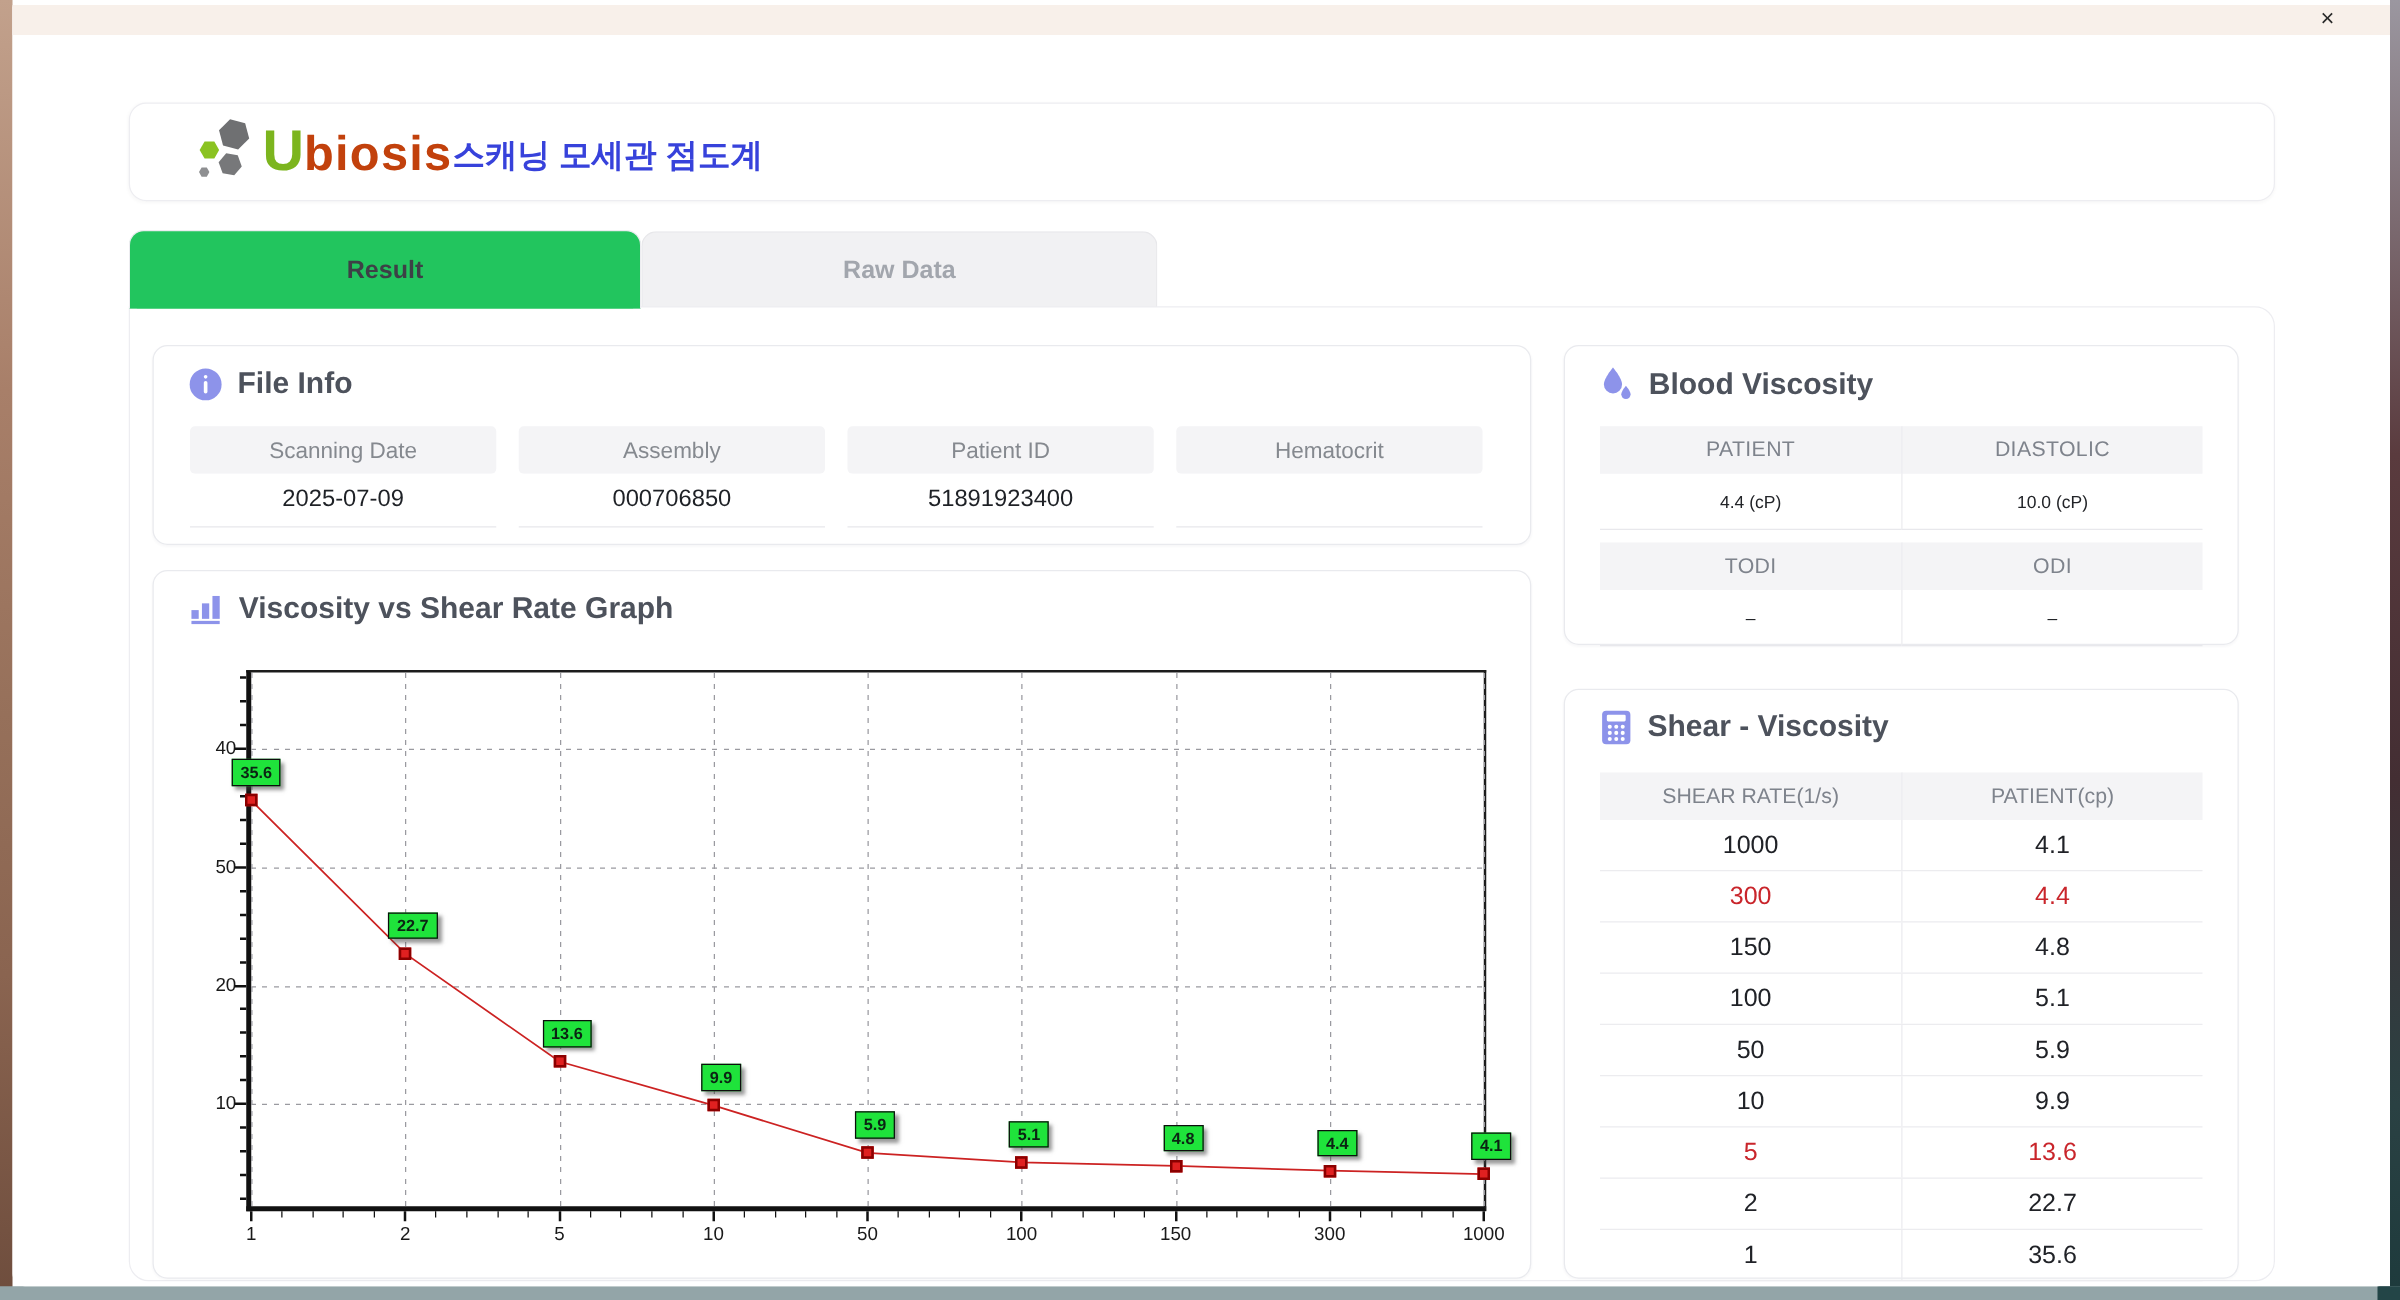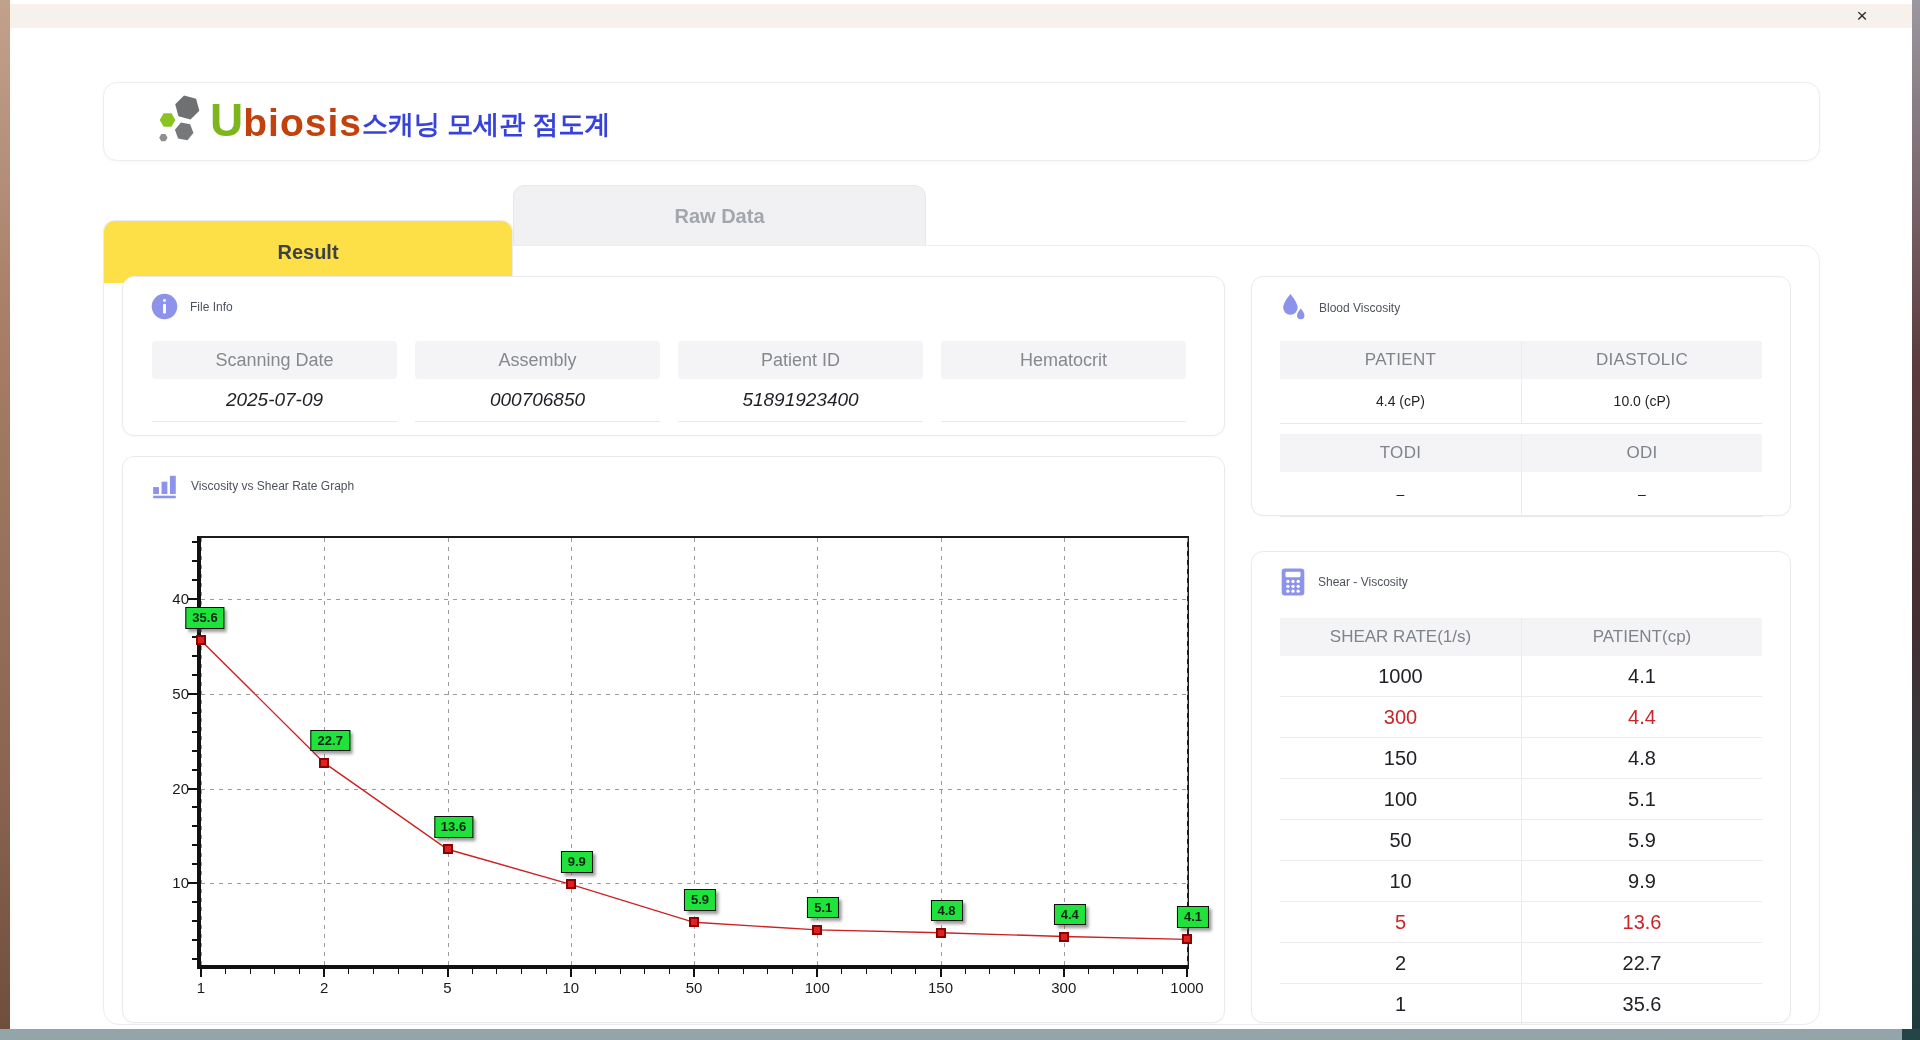--- a/index.html
+++ b/index.html
@@ -29,46 +29,46 @@
   .header-card{left:93px;top:78px;width:1715px;height:77px;}
   .logo{position:absolute;left:52px;top:11px;display:flex;align-items:center;}
   .logo svg{display:block;margin-right:6px;}
   .logo-text{display:flex;align-items:baseline;line-height:1;}
   .logo-u{font-size:46px;font-weight:700;color:#7cb51e;letter-spacing:0px;}
   .logo-rest{font-size:39px;font-weight:700;color:#c2410c;letter-spacing:1px;}
   .app-title{position:absolute;left:258px;top:24px;font-size:26px;font-weight:700;color:#3742db;}
 
   .tab{position:absolute;display:flex;align-items:center;justify-content:center;
     font-size:20px;font-weight:700;border-radius:12px 12px 0 0;cursor:pointer;}
-  .tab-result{left:93px;top:180px;width:408px;height:62px;background:#fde047;
-    border:1px solid #ececf0;border-bottom:none;color:#3d4046;z-index:3;margin-top:36px;}
+  .tab-result{left:93px;top:180px;width:408px;height:62px;background:#22c55e;
+    border:1px solid #ececf0;border-bottom:none;color:#3d4046;z-index:3;}
   .tab-raw{left:503px;top:181px;width:411px;height:60px;background:#f1f1f3;
     border:1px solid #e7e7ea;border-bottom:none;color:#a2a6ad;z-index:1;}
 
   .tab-panel{position:absolute;left:93px;top:241px;width:1715px;height:778px;background:#fff;
     border:1px solid #ededf1;border-radius:0 16px 16px 16px;z-index:2;}
 
   .panel{position:absolute;background:#fff;border:1px solid #e9eaee;border-radius:12px;z-index:4;
     box-shadow:0 1px 2px rgba(40,40,60,.03);}
   .panel-file{left:112px;top:272px;width:1101px;height:158px;}
   .panel-graph{left:112px;top:452px;width:1101px;height:565px;}
   .panel-blood{left:1241px;top:272px;width:538px;height:238px;}
   .panel-shear{left:1241px;top:547px;width:538px;height:470px;}
 
   .panel-head{position:absolute;left:28px;top:16px;display:flex;align-items:center;}
   .panel-head svg{display:block;margin-right:12px;}
-  .panel-title{font-size:12px;font-weight:400;color:#4d525c;}
+  .panel-title{font-size:24px;font-weight:700;color:#4d525c;}
 
   
   .fields{position:absolute;left:29px;top:64px;display:flex;gap:18px;}
   .field{width:245px;}
   .field .flabel{height:38px;display:flex;align-items:center;justify-content:center;
     background:#f4f4f6;border-radius:4px;color:#85898f;font-size:18px;}
   .field .fvalue{height:42px;display:flex;align-items:center;justify-content:center;
-    color:#1e2126;font-size:19px;border-bottom:1px solid #e8e8ec;background:#fff;font-style:italic;}
+    color:#1e2126;font-size:19px;border-bottom:1px solid #e8e8ec;background:#fff;}
 
   
   .metrics{position:absolute;left:28px;top:64px;width:482px;}
   .metric-group{display:grid;grid-template-columns:1fr 1fr;margin-bottom:10px;}
   .mhdr{height:38px;display:flex;align-items:center;justify-content:center;background:#f4f4f6;
     color:#7e838c;font-size:17px;letter-spacing:.3px;}
   .mval{height:44px;display:flex;align-items:center;justify-content:center;color:#222428;font-size:14px;
     border-bottom:1px solid #e8e8ec;}
   .colR{border-left:1px solid #ececef;}
 

